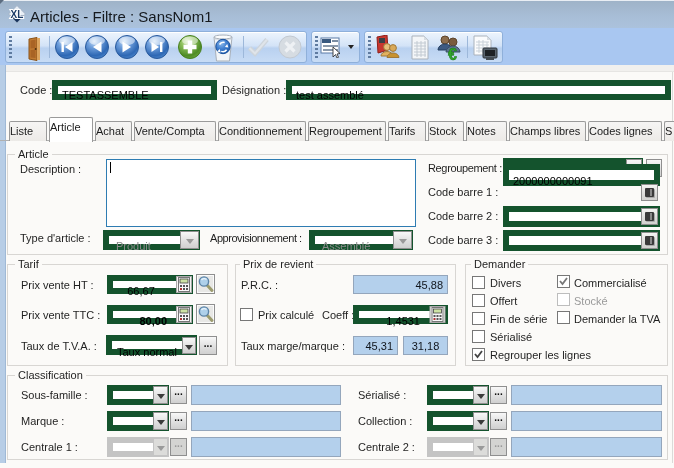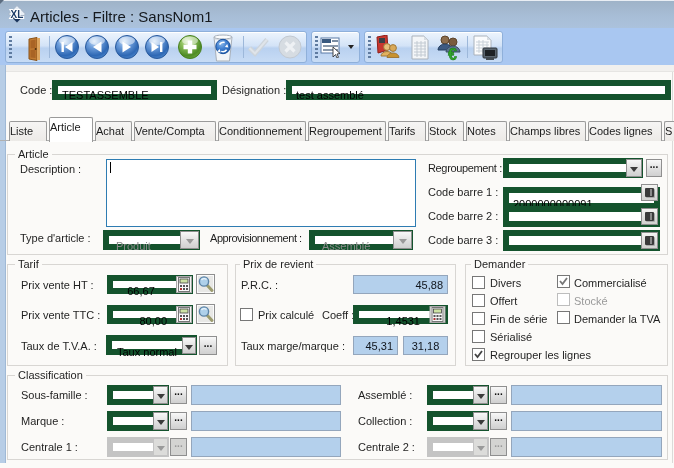--- a/index.html
+++ b/index.html
@@ -255,21 +255,21 @@
 <div class="lbl" style="left:210px;top:232px;letter-spacing:-0.45px">Approvisionnement :</div>
 <div class="inp" style="left:309px;top:230px;width:104px;height:20px;color:#8a8a8a;padding:2px 4px 1px 7px">Assemblé</div>
 <div class="ddb ddbd" style="left:393px;top:231px;width:19px;height:18px"></div>
 
 <div class="lbl" style="left:428px;top:162px;letter-spacing:-0.35px">Regroupement :</div>
 <div class="inp" style="left:503px;top:158px;width:140px;height:20px"></div>
 <div class="ddb" style="left:626px;top:159px;width:16px;height:18px"></div>
 <div class="btn3" style="left:646px;top:159px;width:16px;height:18px">...</div>
 
 <div class="lbl" style="left:428px;top:186px">Code barre 1 :</div>
-<div class="inp" style="left:503px;top:187px;width:157px;height:22px;padding:3px 4px 1px 4px">2000000000091</div>
+<div class="inp" style="left:503px;top:164px;width:157px;height:22px;padding:3px 4px 1px 4px">2000000000091</div>
 <div class="bcb" style="left:641px;top:184px"></div>
 <div class="lbl" style="left:428px;top:210px">Code barre 2 :</div>
 <div class="inp" style="left:503px;top:206px;width:157px;height:21px"></div>
 <div class="bcb" style="left:641px;top:208px"></div>
 <div class="lbl" style="left:428px;top:234px">Code barre 3 :</div>
 <div class="inp" style="left:503px;top:230px;width:157px;height:21px"></div>
 <div class="bcb" style="left:641px;top:232px"></div>
 
 <div class="grp" style="left:7px;top:264px;width:221px;height:102px"></div>
 <div class="gt" style="left:15px;top:258px">Tarif</div>
@@ -291,21 +291,21 @@
     </g>
 </svg>
 <svg class="magsvg" style="position:absolute;left:196px;top:274px" width="19" height="20" viewBox="0 0 19 20">
  <rect x="0.5" y="0.5" width="18" height="19" fill="#e8e8e6" stroke="#8f8f8f"></rect>
  <rect x="1.5" y="1.5" width="16" height="17" fill="none" stroke="#fbfbfb"></rect>
  <line x1="11" y1="11" x2="16" y2="16.5" stroke="#9c9c6e" stroke-width="3" stroke-linecap="round"></line>
  <circle cx="8" cy="7.5" r="4.6" fill="#aed0ea" stroke="#5b83a6" stroke-width="1.4"></circle>
  <path d="M5.5 6 a3.4 3.4 0 0 1 5 -0.5" stroke="#eaf4fb" stroke-width="1.3" fill="none"></path>
 </svg>
 <div class="lbl" style="left:21px;top:309px">Prix vente TTC :</div>
-<div class="inp" style="left:107px;top:305px;width:86px;height:19px;text-align:right;padding:2px 20px 1px 2px;font-weight:normal">80,00</div>
+<div class="inp" style="left:107px;top:305px;width:86px;height:19px;text-align:right;padding:2px 20px 1px 2px;font-weight:bold">80,00</div>
 <svg class="calcsvg" style="position:absolute;left:176px;top:306px" width="16" height="17" viewBox="0 0 16 17">
  <rect x="0.5" y="0.5" width="15" height="16" fill="#f3f3f1" stroke="#a8a8a8"></rect>
  <rect x="2.5" y="1.5" width="11" height="14" fill="#f8f8f8" stroke="#777"></rect>
  <rect x="4" y="3" width="8" height="4" fill="#cde3a4" stroke="#444" stroke-width=".8"></rect>
  <g fill="#555">
       <rect x="4" y="9" width="2" height="2"></rect>
       <rect x="7" y="9" width="2" height="2"></rect>
       <rect x="10" y="9" width="2" height="2"></rect>
  <rect x="7" y="12" width="2" height="2"></rect>
       <rect x="10" y="12" width="2" height="2"></rect>
@@ -379,21 +379,21 @@
 <div class="lbl" style="left:574px;top:313px">Demander la TVA</div>
 
 <div class="grp" style="left:7px;top:375px;width:661px;height:85px"></div>
 <div class="gt" style="left:15px;top:369px">Classification</div>
 
 <div class="lbl" style="left:21px;top:389px">Sous-famille :</div>
 <div class="inp" style="left:107px;top:385px;width:62px;height:20px"></div>
 <div class="ddb" style="left:153px;top:386px;width:15px;height:18px"></div>
 <div class="btn3" style="left:170px;top:386px;width:17px;height:18px">...</div>
 <div class="blue" style="left:191px;top:385px;width:150px;height:20px"></div>
-<div class="lbl" style="left:358px;top:389px">Assemblé :</div>
+<div class="lbl" style="left:358px;top:389px">Sérialisé :</div>
 <div class="inp" style="left:427px;top:385px;width:62px;height:20px"></div>
 <div class="ddb" style="left:473px;top:386px;width:15px;height:18px"></div>
 <div class="btn3" style="left:490px;top:386px;width:17px;height:18px">...</div>
 <div class="blue" style="left:511px;top:385px;width:151px;height:20px"></div>
 
 <div class="lbl" style="left:21px;top:415px">Marque :</div>
 <div class="inp" style="left:107px;top:411px;width:62px;height:20px"></div>
 <div class="ddb" style="left:153px;top:412px;width:15px;height:18px"></div>
 <div class="btn3" style="left:170px;top:412px;width:17px;height:18px">...</div>
 <div class="blue" style="left:191px;top:411px;width:150px;height:20px"></div>

